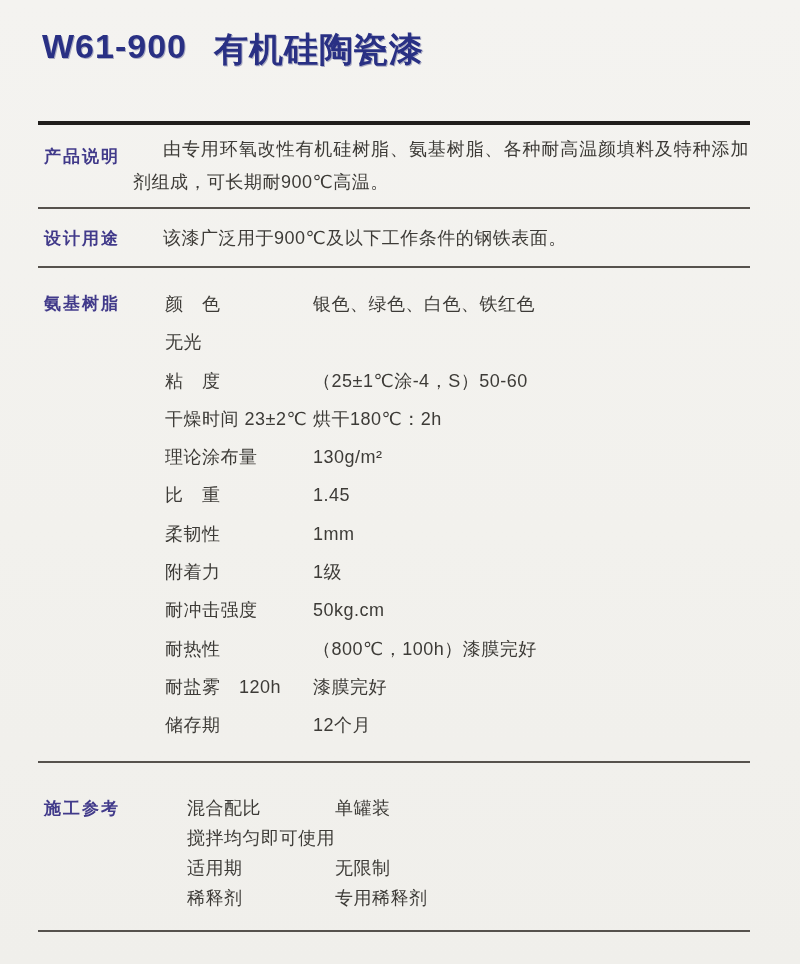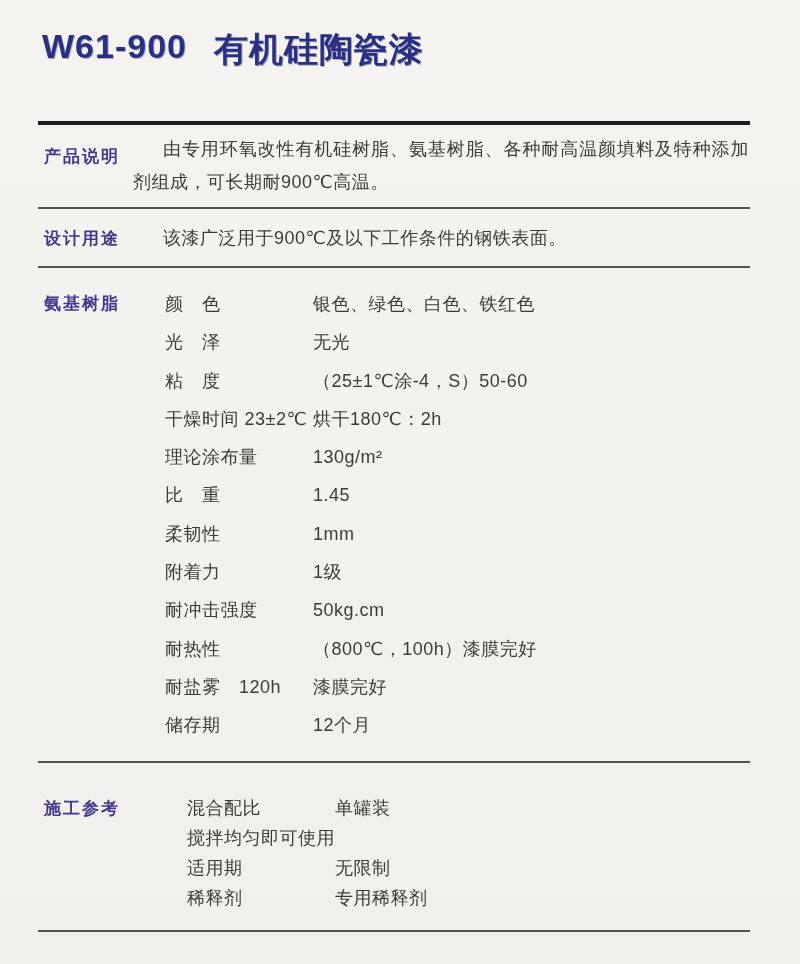--- a/index.html
+++ b/index.html
@@ -100,21 +100,20 @@
   <div class="section-label label-use">设计用途</div>
   <div class="use-body">该漆广泛用于900℃及以下工作条件的钢铁表面。</div>
 
   <div class="section-label label-tech">氨基树脂</div>
   <div class="spec-table">
     <div class="spec-row">
       <span class="spec-name">颜　色</span>
       <span class="spec-value">银色、绿色、白色、铁红色</span>
     </div>
     <div class="spec-row">
-      <span class="spec-name">光　泽</span>
       <span class="spec-value">无光</span>
     </div>
     <div class="spec-row">
       <span class="spec-name">粘　度</span>
       <span class="spec-value">（25±1℃涂-4，S）50-60</span>
     </div>
     <div class="spec-row">
       <span class="spec-name">干燥时间 23±2℃</span>
       <span class="spec-value">烘干180℃：2h</span>
     </div>

